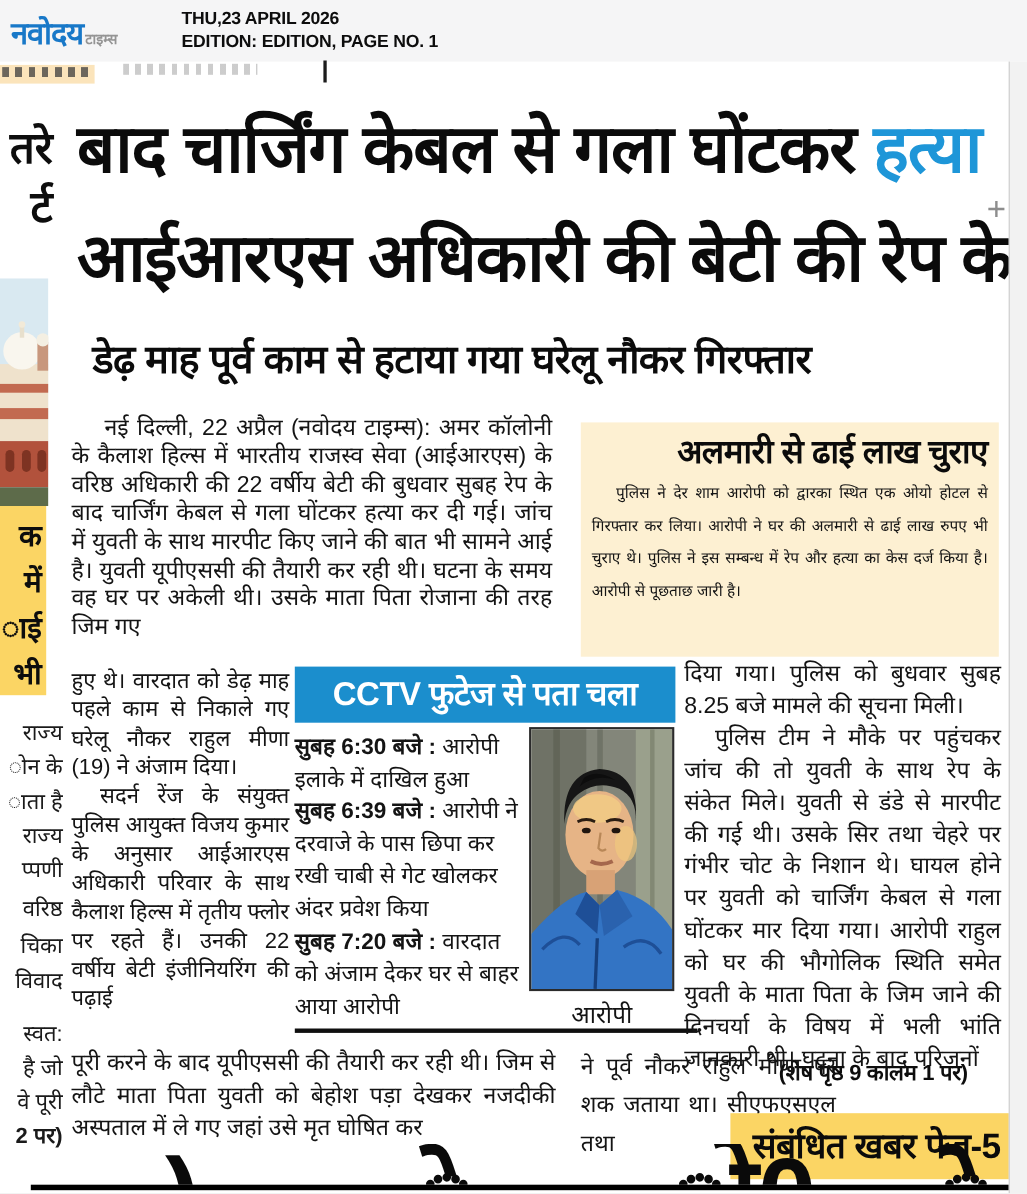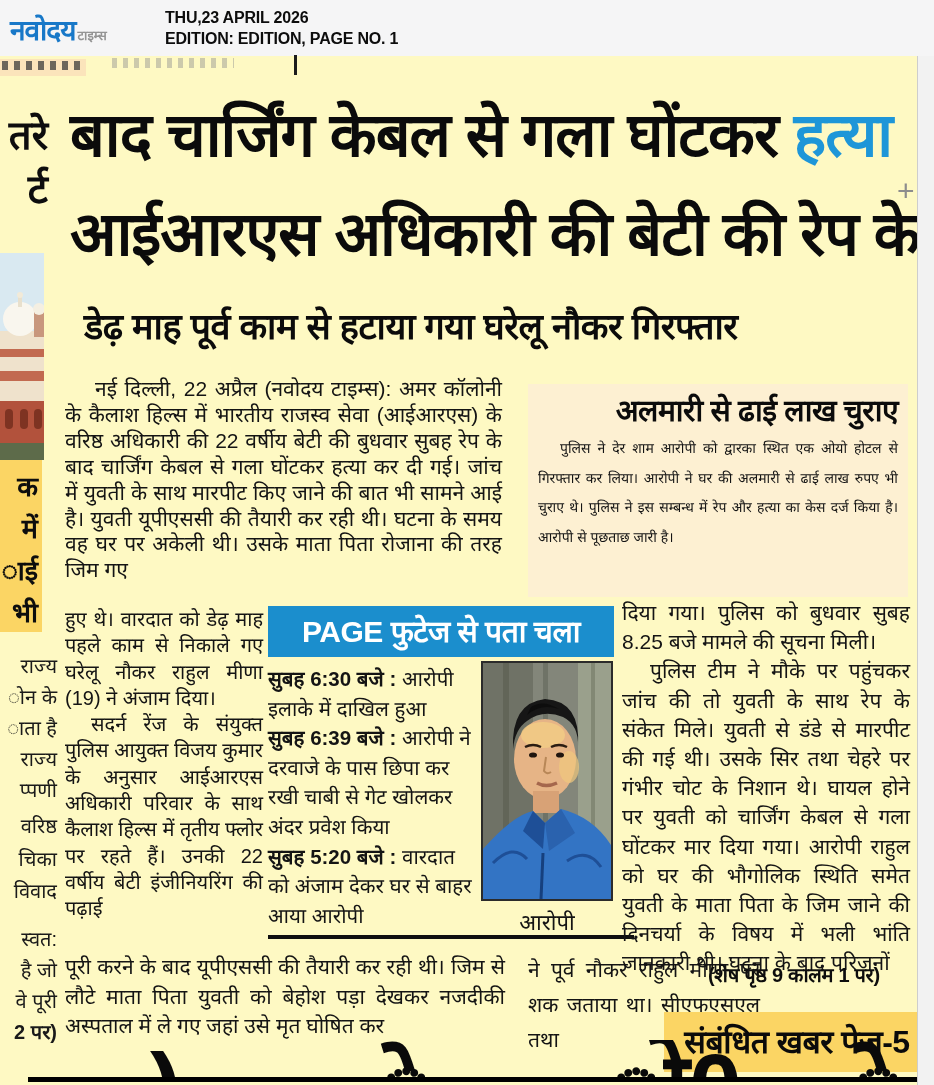--- a/index.html
+++ b/index.html
@@ -1,16 +1,16 @@
 <!DOCTYPE html>
 <html><head>
 <meta charset="utf-8">
 <style>
   html,body{margin:0;padding:0;background:#e9e9e9;}
-  .page{position:relative;width:934px;height:1085px;background:#fef9c3;overflow:hidden;
+  .page{position:relative;width:934px;height:1085px;background:#ffffff;overflow:hidden;
         font-family:"Liberation Sans","DejaVu Sans",sans-serif;color:#111;}
   .abs{position:absolute;}
 
   
   .masthead{left:0;top:0;width:934px;height:56px;background:#f5f5f6;}
   .logo{left:10px;top:10px;white-space:nowrap;}
   .logo-main{font-size:28px;font-weight:800;color:#1878c8;letter-spacing:-1px;}
   .logo-sub{font-size:13px;font-weight:700;color:#949494;margin-left:2px;}
   .mast-text{left:165px;top:7px;font-size:16px;font-weight:700;line-height:21px;color:#0d0d0d;letter-spacing:-0.2px;}
 
@@ -151,25 +151,25 @@
   <div class="abs almirah">
     <p class="almirah-h">अलमारी से ढाई लाख चुराए</p>
     <p class="almirah-b">पुलिस ने देर शाम आरोपी को द्वारका स्थित एक ओयो होटल से गिरफ्तार कर लिया। आरोपी ने घर की अलमारी से ढाई लाख रुपए भी चुराए थे। पुलिस ने इस सम्बन्ध में रेप और हत्या का केस दर्ज किया है। आरोपी से पूछताछ जारी है।</p>
   </div>
 
   <div class="abs col1">
     <p>हुए थे। वारदात को डेढ़ माह पहले काम से निकाले गए घरेलू नौकर राहुल मीणा (19) ने अंजाम दिया।</p>
     <p>सदर्न रेंज के संयुक्त पुलिस आयुक्त विजय कुमार के अनुसार आईआरएस अधिकारी परिवार के साथ कैलाश हिल्स में तृतीय फ्लोर पर रहते हैं। उनकी 22 वर्षीय बेटी इंजीनियरिंग की पढ़ाई</p>
   </div>
 
-  <div class="abs cctv">PAGE फुटेज से पता चला</div>
+  <div class="abs cctv">CCTV फुटेज से पता चला</div>
   <div class="abs timeline">
     <p><b>सुबह 6:30 बजे :</b><span> आरोपी इलाके में दाखिल हुआ</span></p>
     <p><b>सुबह 6:39 बजे :</b><span> आरोपी ने दरवाजे के पास छिपा कर रखी चाबी से गेट खोलकर अंदर प्रवेश किया</span></p>
-    <p><b>सुबह 5:20 बजे :</b><span> वारदात को अंजाम देकर घर से बाहर आया आरोपी</span></p>
+    <p><b>सुबह 7:20 बजे :</b><span> वारदात को अंजाम देकर घर से बाहर आया आरोपी</span></p>
   </div>
 
   <div class="abs photo">
     <svg width="128" height="236" viewBox="0 0 128 236">
       <rect x="0" y="0" width="128" height="236" fill="#83867a"></rect>
       <rect x="0" y="0" width="50" height="236" fill="#6f7266"></rect>
       <rect x="95" y="0" width="33" height="236" fill="#9aa08c"></rect>
       <rect x="20" y="0" width="6" height="236" fill="#5c5f53" opacity="0.7"></rect>
       <rect x="60" y="0" width="5" height="236" fill="#5c5f53" opacity="0.5"></rect>
       <rect x="108" y="0" width="4" height="236" fill="#777d6a" opacity="0.7"></rect>

